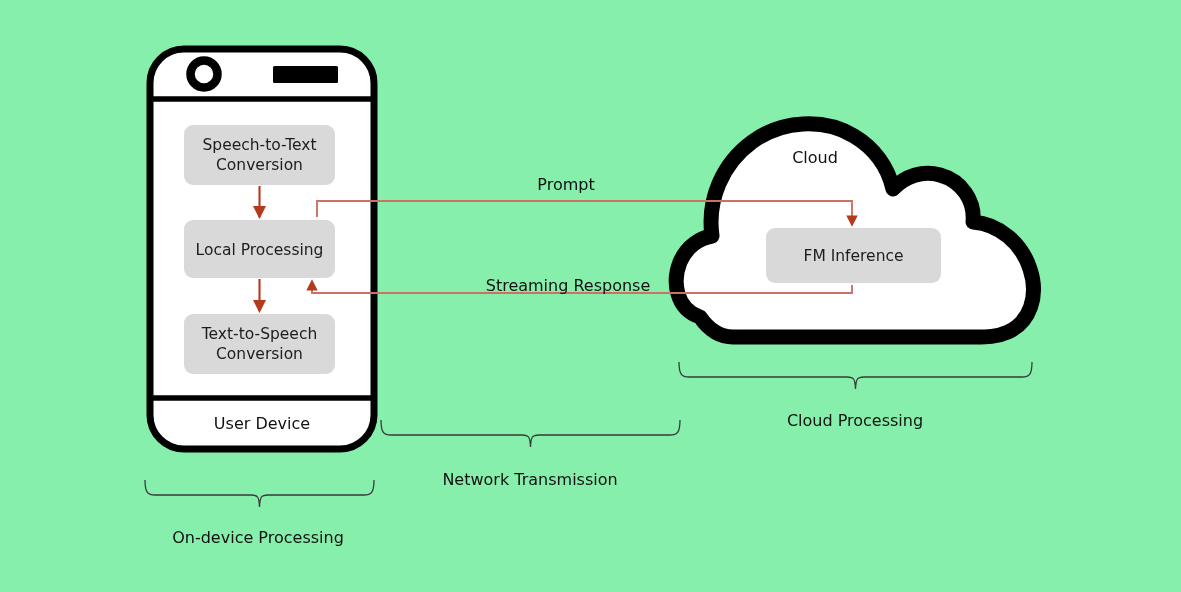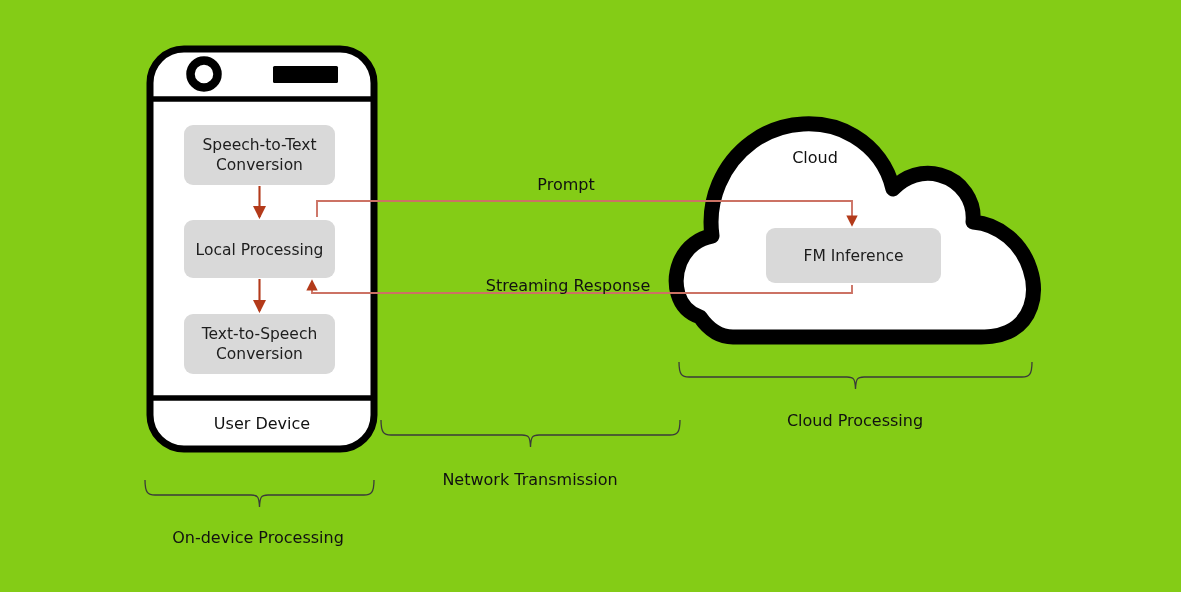--- a/index.html
+++ b/index.html
@@ -10,21 +10,21 @@
   body {
     width: 1181px;
     height: 592px;
     overflow: hidden;
     font-family: "DejaVu Sans", sans-serif;
   }
   #diagram-root {
     position: relative;
     width: 1181px;
     height: 592px;
-    background: #84cc16;
+    background: #86efac;
   }
   svg.stage {
     position: absolute;
     top: 0;
     left: 0;
     width: 1181px;
     height: 592px;
     display: block;
   }
   .node-text {

